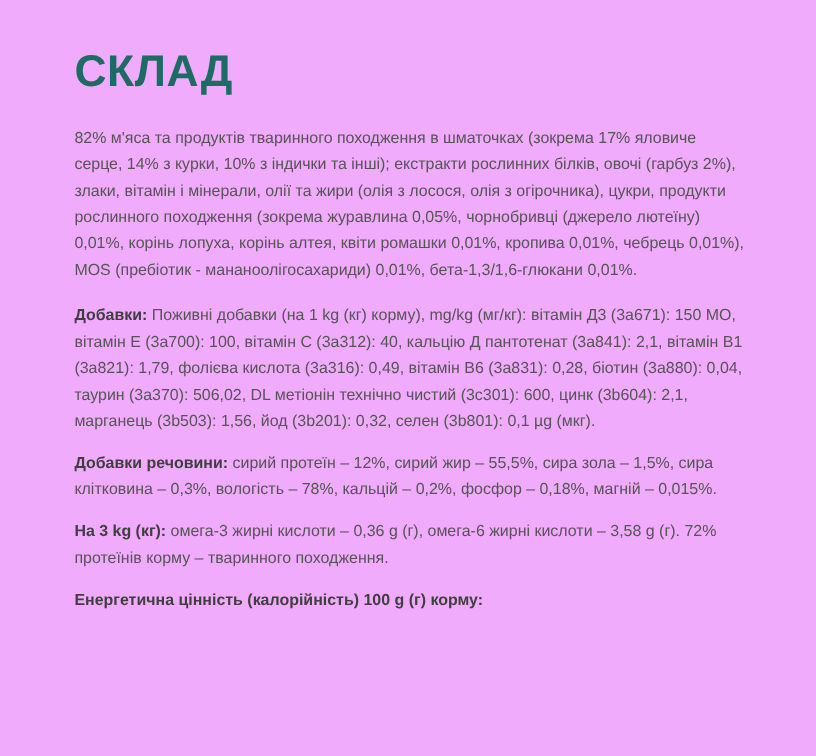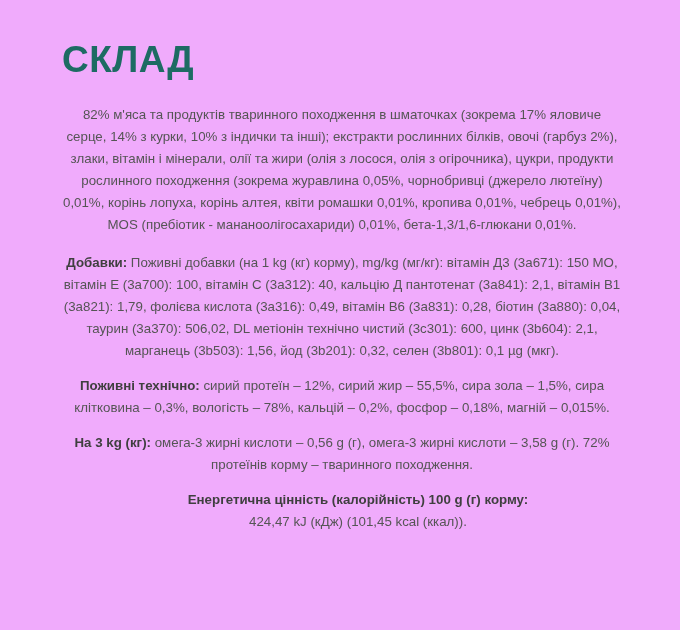--- a/index.html
+++ b/index.html
@@ -27,32 +27,31 @@
     font-weight: bold;
     color: #1d6b63;
     letter-spacing: 0.5px;
     margin: 0 0 22px 0;
   }
   .para {
     font-size: 13.3px;
     line-height: 22px;
     color: #555555;
     margin: 0 0 16px 0;
-    text-align: center;
+    text-align: left;
   }
   .para.tight {
     margin-bottom: 13px;
   }
   .para b, .lead {
     font-weight: bold;
     color: #3f3f3f;
   }
   .section-energy {
     margin-top: 2px;
-    margin-left: 32px;
   }
   .section-energy .lead {
     display: block;
   }
 </style>
 </head>
 <body>
 
 <div class="page">
 
@@ -60,25 +59,24 @@
 
   <p class="para">
     <span>82% м'яса та продуктів тваринного походження в шматочках (зокрема 17% яловиче серце, 14% з курки, 10% з індички та інші); екстракти рослинних білків, овочі (гарбуз 2%), злаки, вітамін і мінерали, олії та жири (олія з лосося, олія з огірочника), цукри, продукти рослинного походження (зокрема журавлина 0,05%, чорнобривці (джерело лютеїну) 0,01%, корінь лопуха, корінь алтея, квіти ромашки 0,01%, кропива 0,01%, чебрець 0,01%), MOS (пребіотик - мананоолігосахариди) 0,01%, бета-1,3/1,6-глюкани 0,01%.</span>
   </p>
 
   <p class="para tight">
     <b class="lead">Добавки:</b><span> Поживні добавки (на 1 kg (кг) корму), mg/kg (мг/кг): вітамін Д3 (3а671): 150 МО, вітамін Е (3а700): 100, вітамін С (3а312): 40, кальцію Д пантотенат (3а841): 2,1, вітамін В1 (3а821): 1,79, фолієва кислота (3а316): 0,49, вітамін В6 (3а831): 0,28, біотин (3а880): 0,04, таурин (3а370): 506,02, DL метіонін технічно чистий (3с301): 600, цинк (3b604): 2,1, марганець (3b503): 1,56, йод (3b201): 0,32, селен (3b801): 0,1 µg (мкг).</span>
   </p>
 
   <p class="para tight">
-    <b class="lead">Поживні технічно:</b><span> сирий протеїн – 12%, сирий жир – 55,5%, сира зола – 1,5%, сира клітковина – 0,3%, вологість – 78%, кальцій – 0,2%, фосфор – 0,18%, магній – 0,015%.</span>
+    <b class="lead">Добавки речовини:</b><span> сирий протеїн – 12%, сирий жир – 55,5%, сира зола – 1,5%, сира клітковина – 0,3%, вологість – 78%, кальцій – 0,2%, фосфор – 0,18%, магній – 0,015%.</span>
   </p>
 
   <p class="para tight">
-    <b class="lead">На 3 kg (кг):</b><span> омега-3 жирні кислоти – 0,56 g (г), омега-3 жирні кислоти – 3,58 g (г). 72% протеїнів корму – тваринного походження.</span>
+    <b class="lead">На 3 kg (кг):</b><span> омега-3 жирні кислоти – 0,36 g (г), омега-6 жирні кислоти – 3,58 g (г). 72% протеїнів корму – тваринного походження.</span>
   </p>
 
   <p class="para section-energy">
     <b class="lead">Енергетична цінність (калорійність) 100 g (г) корму:</b>
-    <span>424,47 kJ (кДж) (101,45 kcal (ккал)).</span>
   </p>
 
 </div>
 
 </body></html>

